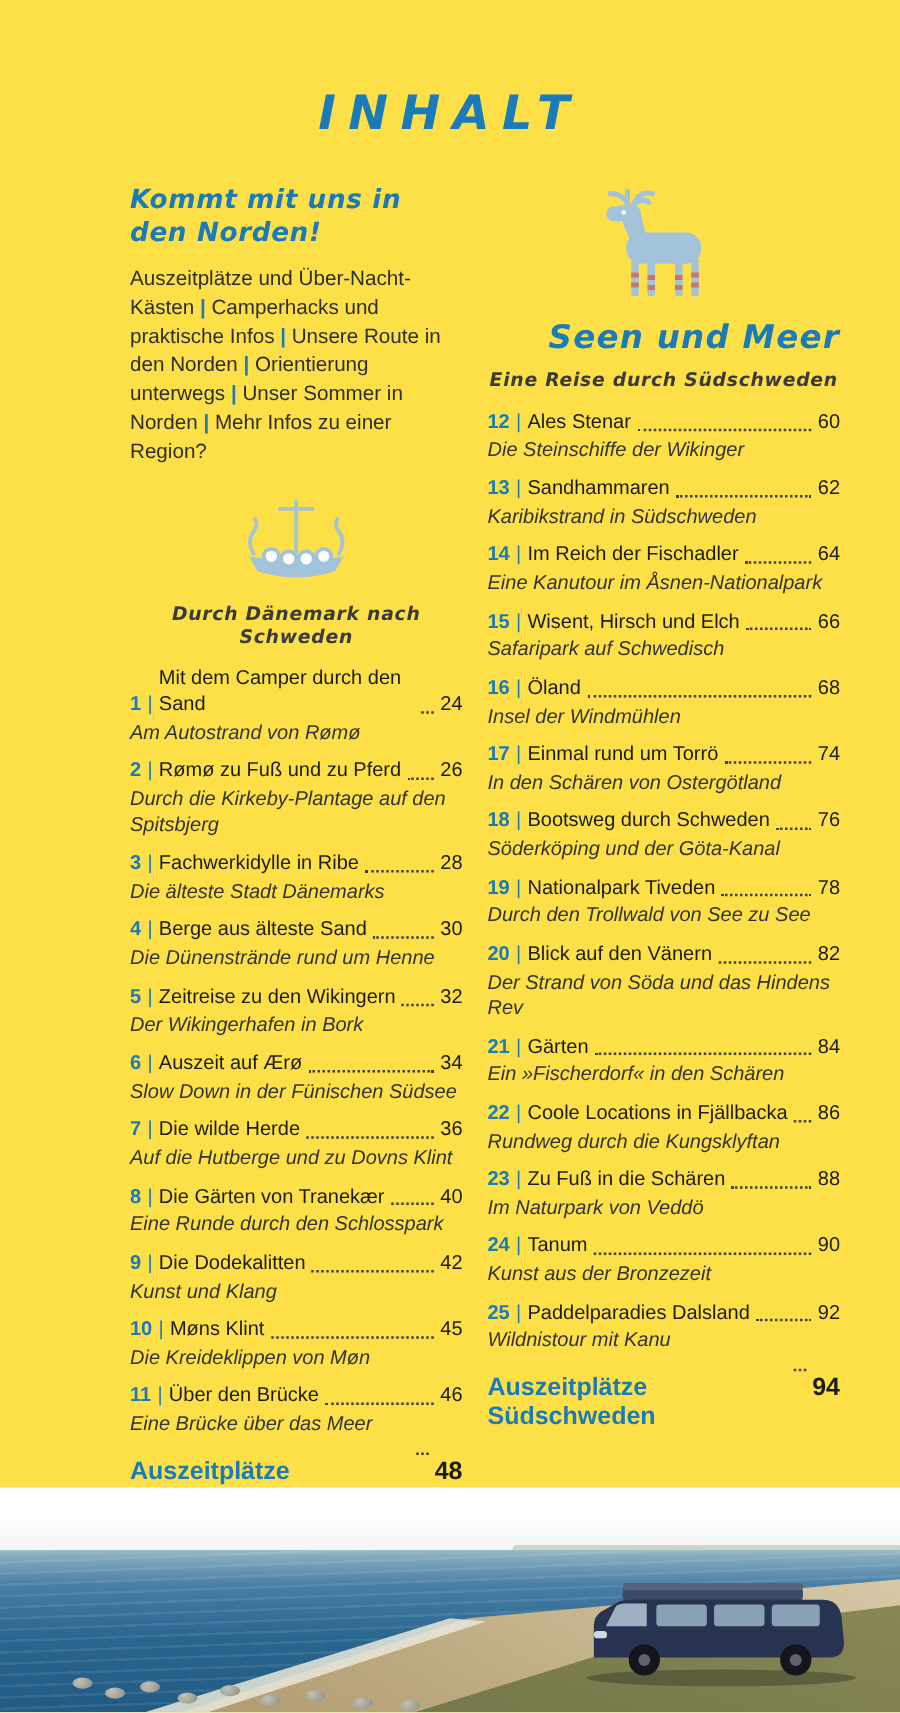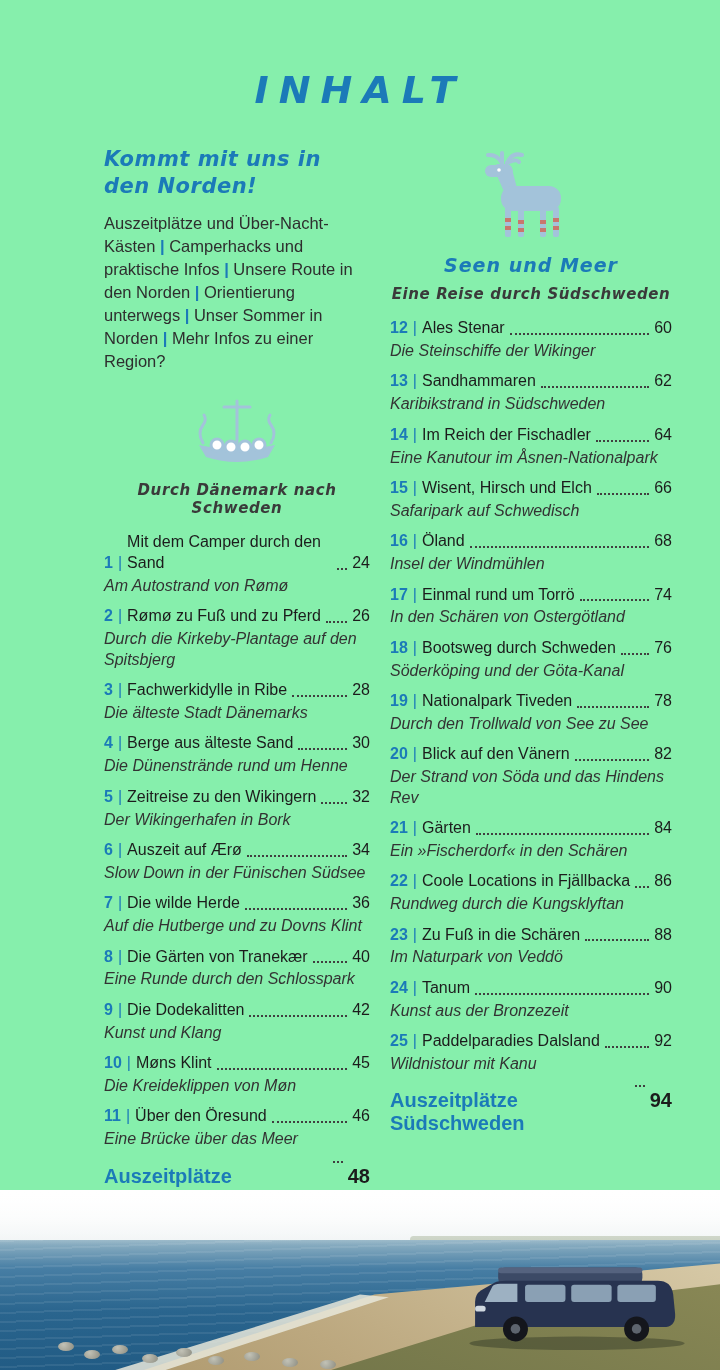--- a/index.html
+++ b/index.html
@@ -1,36 +1,36 @@
 <!DOCTYPE html>
 <html><head>
 <meta charset="utf-8">
 <style>
   html,body { margin:0; padding:0; background:#ffffff; }
   body { font-family:"Liberation Sans", sans-serif; color:#1c1c1c; }
-  .page { position:relative; width:720px; height:1370px; margin:0 auto; background:#86efac; overflow:hidden; }
+  .page { position:relative; width:720px; height:1370px; margin:0 auto; background:#fde047; overflow:hidden; }
 
   
   .hand { font-family:"DejaVu Sans", sans-serif; font-style:italic; font-weight:bold; color:#1b7ab8; }
 
   .inhalt-title { margin:0; padding-top:68px; text-align:center; font-size:38px; letter-spacing:10px; }
 
   .columns { display:flex; margin:34px 48px 0 104px; gap:20px; align-items:flex-start; }
   .col-left  { flex:0 0 266px; width:266px; }
   .col-right { flex:1; min-width:0; }
 
   .intro-heading { font-size:21px; line-height:1.28; letter-spacing:.5px; white-space:pre-line; margin-bottom:12px; }
   .intro-body { font-size:16.5px; line-height:1.4; color:#2e2e2e; }
   .pipe-sep { color:#1b7ab8; font-weight:bold; }
 
   .icon-block { text-align:center; }
   .ship-block { margin:20px 0 4px; }
   .moose-block { padding-top:4px; margin-bottom:4px; }
 
-  .section-heading { text-align:center; font-size:19px; line-height:1.22; letter-spacing:1px; white-space:pre-line; margin:6px 0 8px; }
+  .section-heading { text-align:right; font-size:26px; line-height:1.22; letter-spacing:1px; white-space:pre-line; margin:6px 0 8px; }
   .section-sub { text-align:center; font-family:"DejaVu Sans",sans-serif; font-style:italic; font-weight:bold; color:#3a3a3a; font-size:15px; letter-spacing:.6px; margin-bottom:15px; }
 
   .toc-entry { margin-bottom:10px; }
   .entry-line { display:flex; align-items:flex-end; font-size:16px; line-height:1.3; color:#1c1c1c; }
   .num  { color:#1b7ab8; font-weight:bold; flex:0 0 auto; }
   .pipe { color:#1b7ab8; margin:0 5px; flex:0 0 auto; }
   .etitle { color:#1c1c1c; }
   .leader { flex:1 1 auto; min-width:10px; margin:0 5px; border-bottom:2px dotted #3f3f3f; position:relative; bottom:4px; }
   .epage { color:#1c1c1c; flex:0 0 auto; }
   .esub { font-style:italic; font-size:16px; color:#333; line-height:1.28; margin-top:2px; }
@@ -197,21 +197,21 @@
                 <span class="etitle">Møns Klint</span>
                 <span class="leader"></span>
                 <span class="epage">45</span>
               </div>
               <div class="esub">Die Kreideklippen von Møn</div>
             </div>
             <div class="toc-entry">
               <div class="entry-line">
                 <span class="num">11</span>
                 <span class="pipe">|</span>
-                <span class="etitle">Über den Öresund</span>
+                <span class="etitle">Über den Brücke</span>
                 <span class="leader"></span>
                 <span class="epage">46</span>
               </div>
               <div class="esub">Eine Brücke über das Meer</div>
             </div>
           </div>
         <div class="section-footer">
           <span class="flabel">Auszeitplätze Dänemark</span>
           <span class="leader"></span>
           <span class="fpage">48</span>

